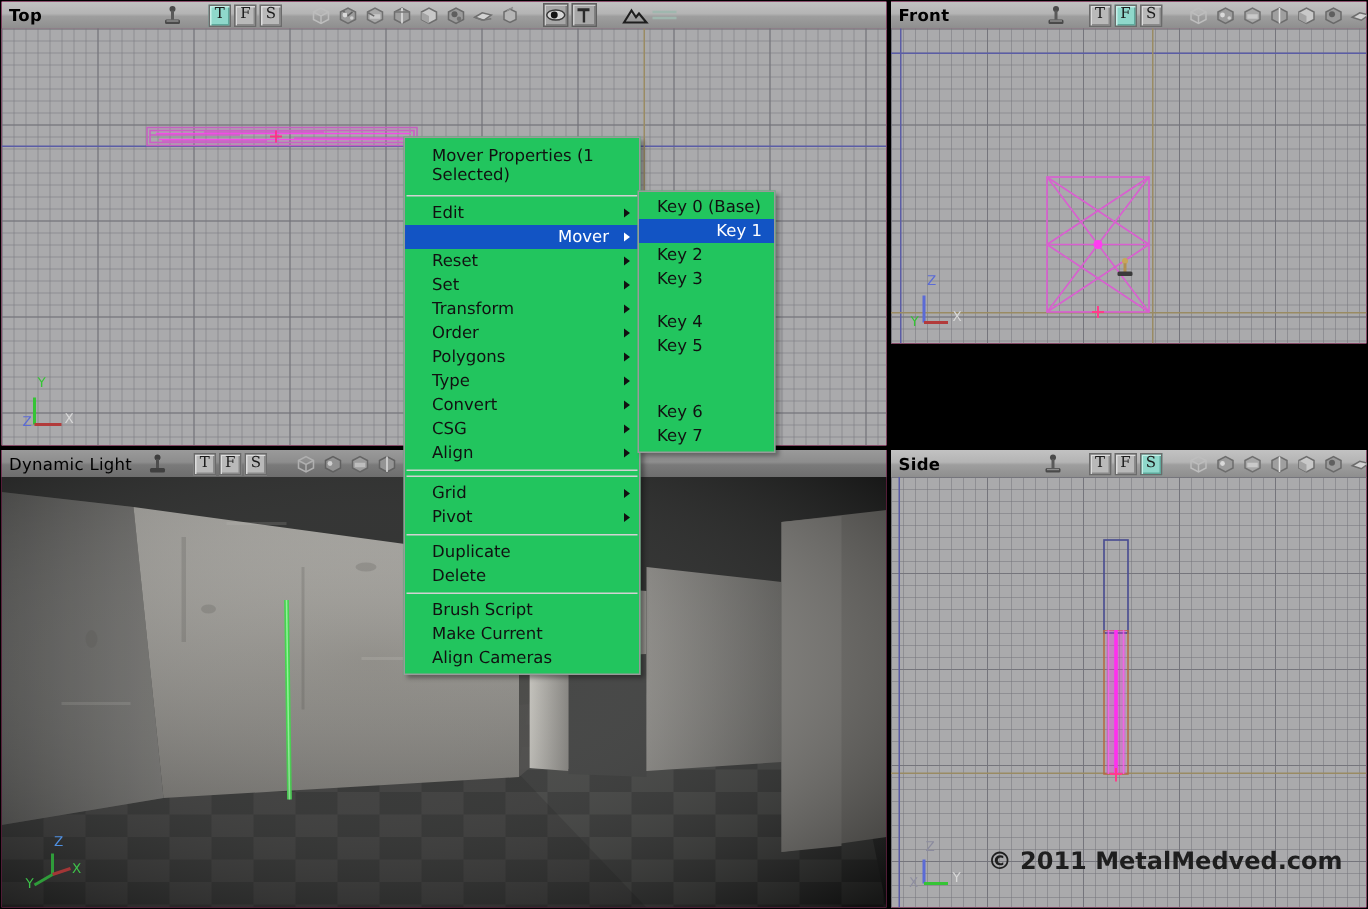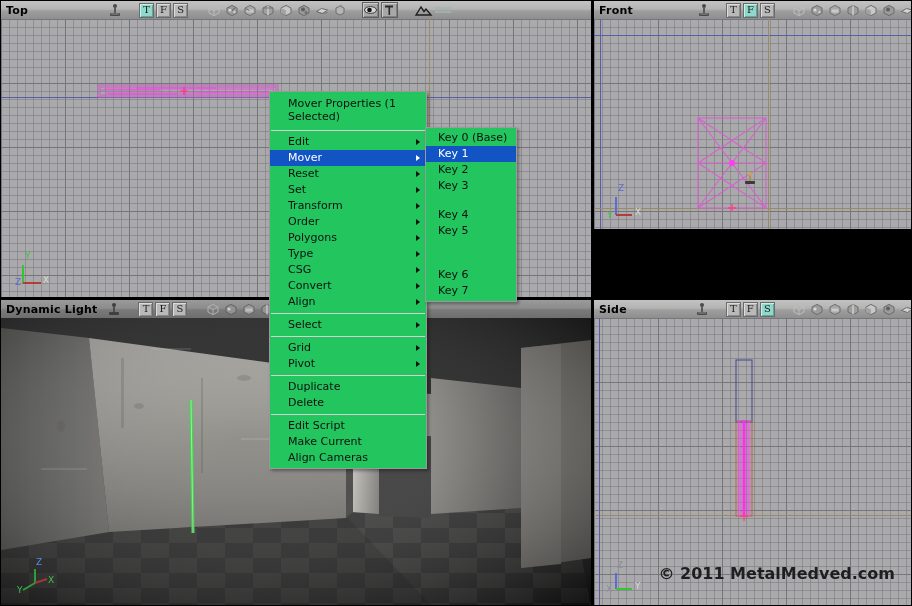--- a/index.html
+++ b/index.html
@@ -19,21 +19,21 @@
 
   
   .vp-bar{position:relative;height:18px;
           background:linear-gradient(#c2c2c2 0%,#b4b4b4 45%,#9e9e9e 55%,#8e8e8e 100%);
           border-bottom:1px solid #5d5d5d;
           display:flex;align-items:center;white-space:nowrap;
           font-size:11px;color:#000;}
   .vp-bar.dark{background:linear-gradient(#9a9a9a 0%,#8d8d8d 45%,#7a7a7a 55%,#6e6e6e 100%);}
   .vp-title{padding-left:5px;font-weight:bold;font-size:11px;letter-spacing:.2px;
             font-family:"DejaVu Sans","Liberation Sans",sans-serif;}
-  .vp-title.bold2{font-weight:bold;}
+  .vp-title.bold2{font-weight:normal;}
 
   .tb{display:flex;align-items:center;height:18px;}
 
   
   .lbtn{width:13px;height:13px;margin:0 1px;border:1px solid #6b6b6b;
         background:#b9b9b9;font-size:10px;line-height:12px;text-align:center;
         font-family:"DejaVu Serif","Liberation Serif",serif;color:#1a1a1a;
         box-shadow:inset 1px 1px 0 #dcdcdc, inset -1px -1px 0 #8a8a8a;}
   .lbtn.on{background:#8fd8cb;box-shadow:inset 1px 1px 0 #c6f0e8, inset -1px -1px 0 #5fa99c;}
 
@@ -71,21 +71,21 @@
                background:#0b0b0b;overflow:hidden;}
 
   
   .menu{position:absolute;background:#22c55e;border:1px solid #9a9a9a;
         box-shadow:2px 2px 3px rgba(0,0,0,.35);
         font-size:11px;color:#111;padding:2px 0;z-index:50;}
   .menu .hdr{padding:3px 10px 4px 18px;font-size:11px;color:#111;}
   .menu .rule{height:1px;background:#d2d2d2;margin:3px 1px;}
   .mi{position:relative;padding:2px 20px 2px 18px;line-height:12px;cursor:default;
       display:flex;align-items:center;}
-  .mi.sel{background:#1254c4;color:#fff;}
+  .mi.sel{background:#1254c4;color:#fff;justify-content:flex-end;}
   .mi .arrow{position:absolute;right:6px;top:50%;transform:translateY(-50%);
              width:0;height:0;border-left:4px solid #111;
              border-top:3.5px solid transparent;border-bottom:3.5px solid transparent;}
   .mi.sel .arrow,.mi:hover .arrow{border-left-color:#fff;}
 
   .watermark{position:absolute;right:16px;bottom:22px;font-size:16px;font-weight:bold;
              color:#1e1e1e;font-family:"DejaVu Sans","Liberation Sans",sans-serif;}
 </style>
 </head>
 <body>
@@ -615,55 +615,51 @@
         </div>
         <div class="mi">
           <span>Polygons</span>
           <span class="arrow"></span>
         </div>
         <div class="mi">
           <span>Type</span>
           <span class="arrow"></span>
         </div>
         <div class="mi">
+          <span>Convert</span>
+          <span class="arrow"></span>
+        </div>
+        <div class="mi">
           <span>CSG</span>
           <span class="arrow"></span>
         </div>
         <div class="mi">
-          <span>Convert</span>
-          <span class="arrow"></span>
-        </div>
-        <div class="mi">
           <span>Align</span>
           <span class="arrow"></span>
         </div>
         <div class="rule"></div>
-        <div class="mi">
-          <span>Select</span>
-          <span class="arrow"></span>
-        </div>
         <div class="rule"></div>
         <div class="mi">
           <span>Grid</span>
           <span class="arrow"></span>
         </div>
         <div class="mi">
           <span>Pivot</span>
           <span class="arrow"></span>
         </div>
         <div class="rule"></div>
         <div class="mi">
           <span>Duplicate</span>
         </div>
         <div class="mi">
           <span>Delete</span>
         </div>
         <div class="rule"></div>
         <div class="mi">
-          <span>Edit Script</span>
+          <span>Brush Script</span>
         </div>
         <div class="mi">
           <span>Make Current</span>
         </div>
         <div class="mi">
           <span>Align Cameras</span>
         </div>
       </div>
   </div>
 

